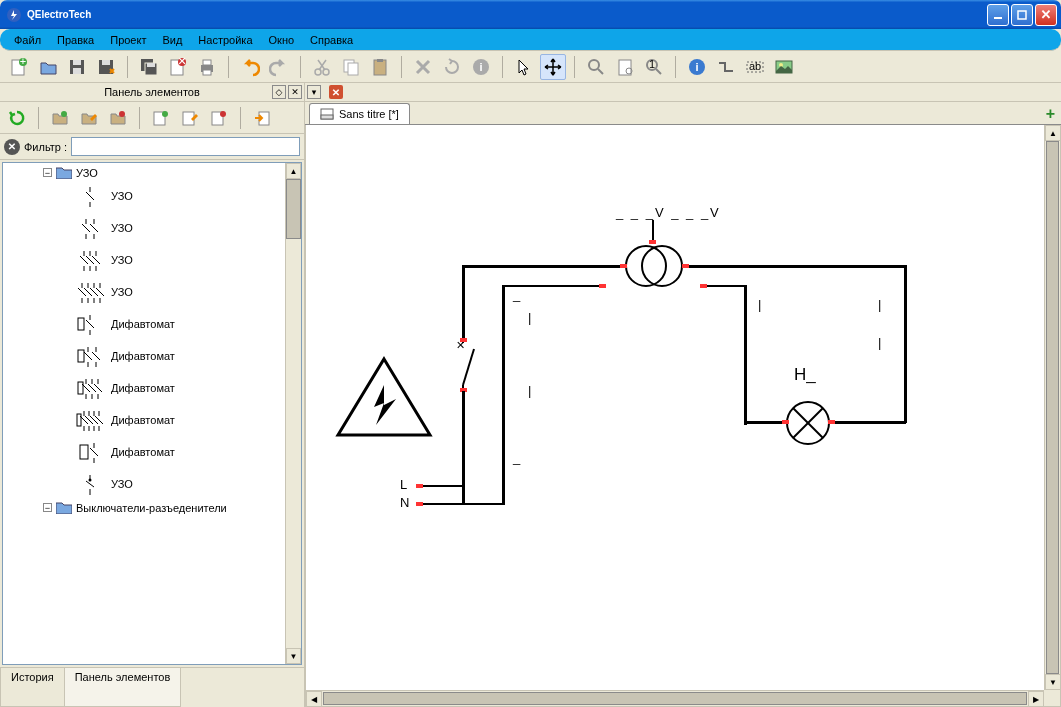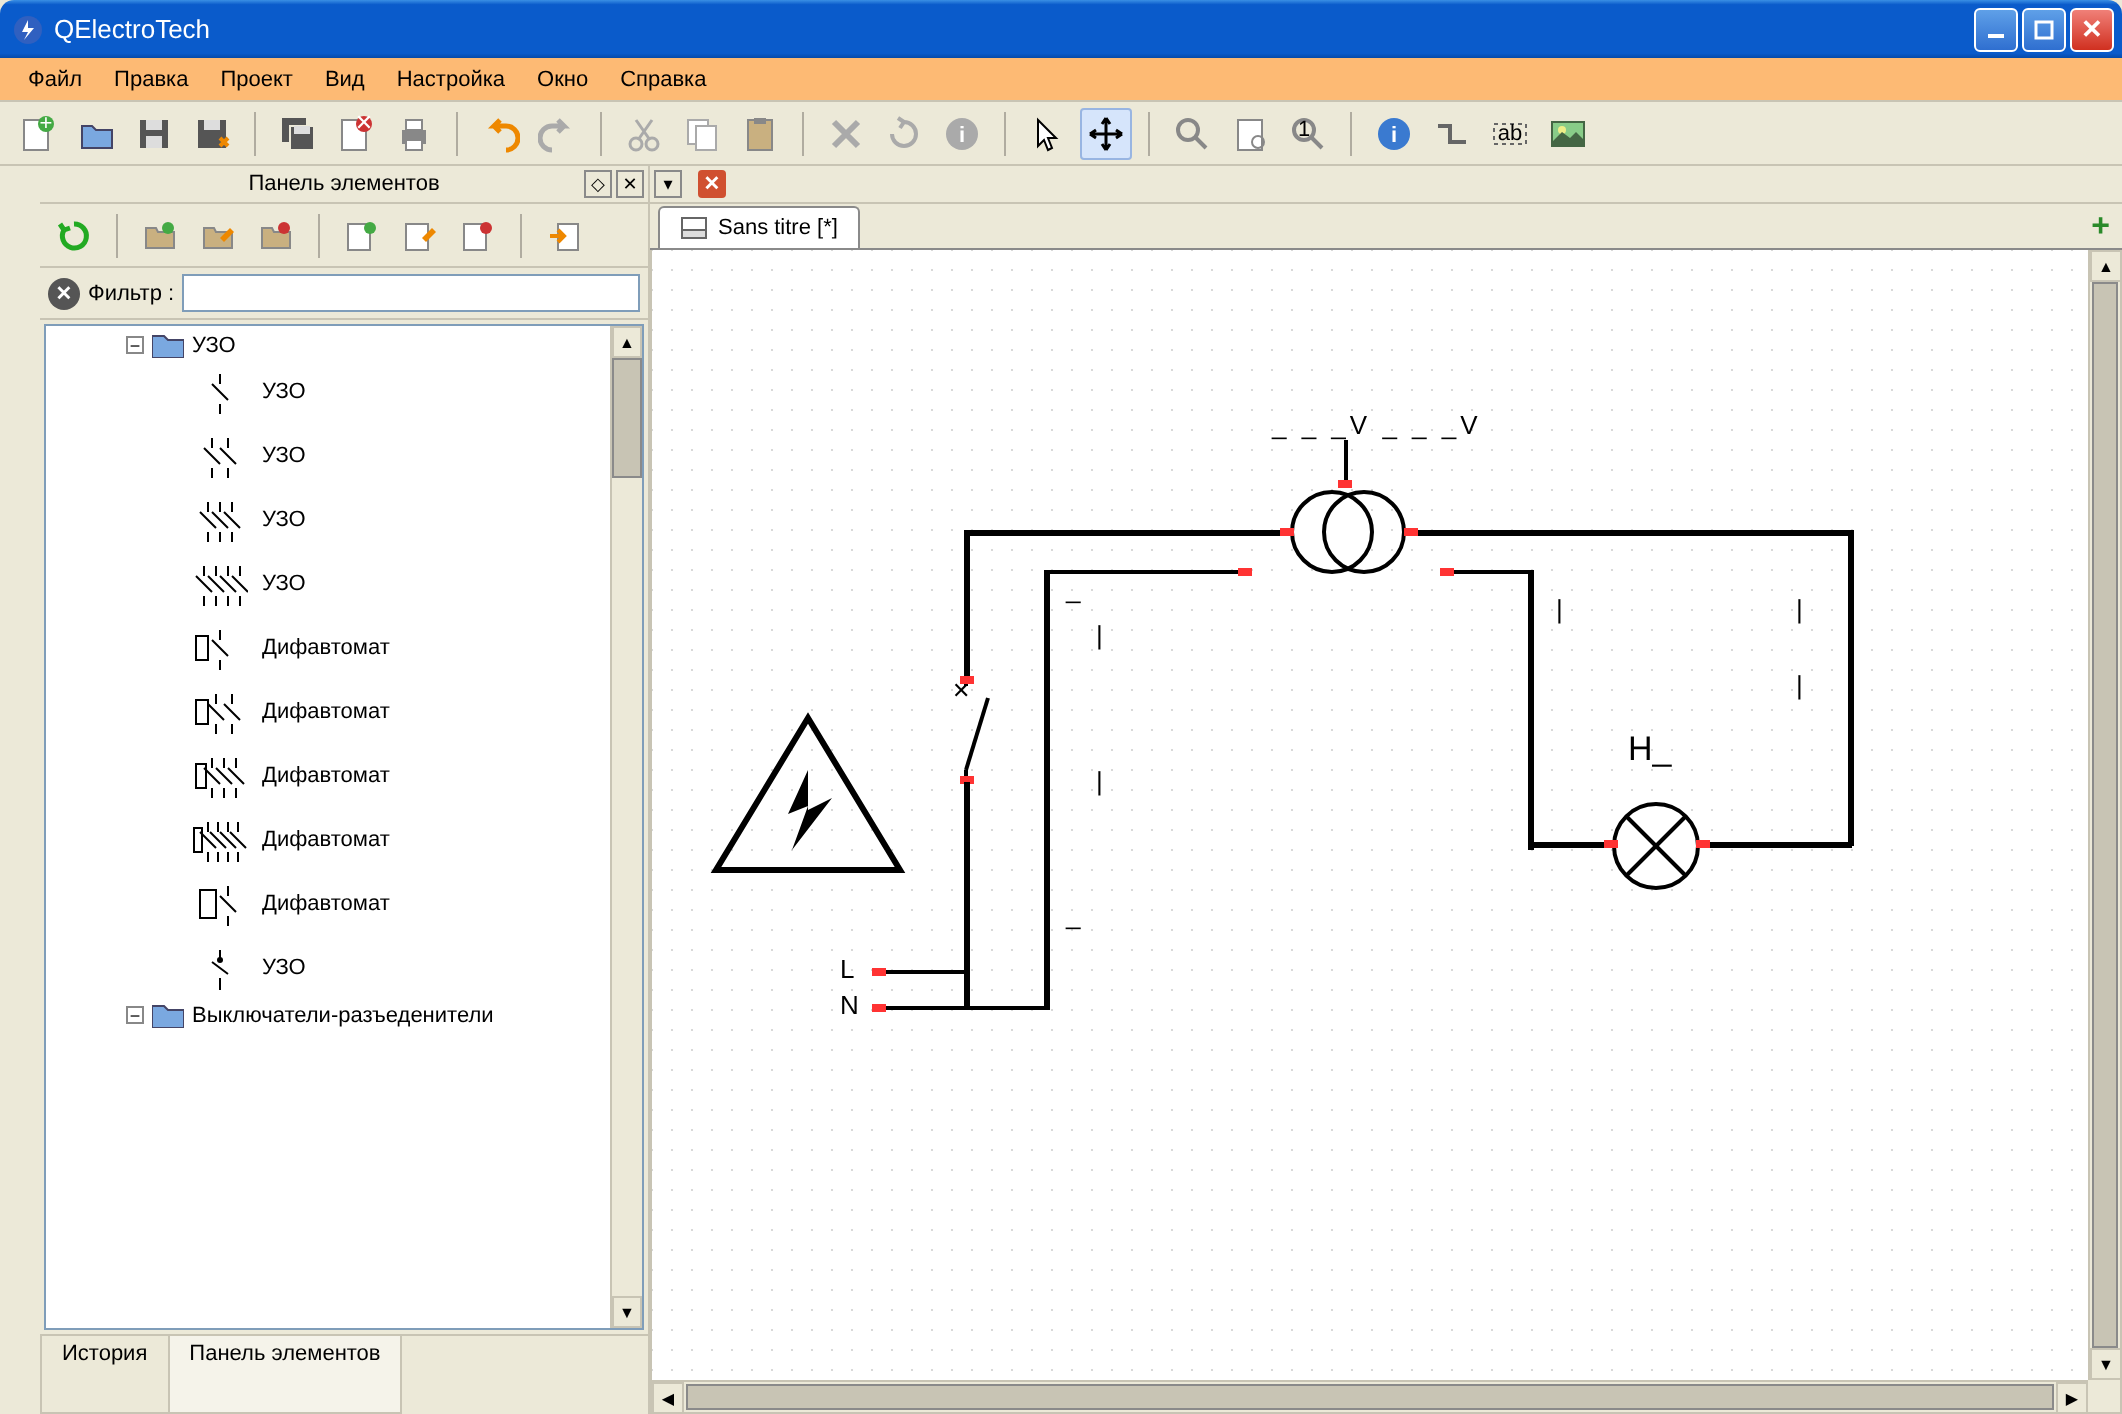--- a/index.html
+++ b/index.html
@@ -6,36 +6,36 @@
   body { background: #ece9d8; width: 1061px; height: 707px; overflow: hidden; }
 
   
   .titlebar {
     height: 29px;
     background: linear-gradient(to bottom,#3a8fe4 0%,#0a5bcb 8%,#0a5bcb 92%,#064aa8 100%);
     display: flex; align-items: center; padding: 0 4px 0 6px;
     border-radius: 7px 7px 0 0;
   }
   .title-icon { width:16px;height:16px;margin-right:5px;display:flex;align-items:center;justify-content:center; }
-  .title-txt { color:#fff; font-weight:normal; font-size:13px; flex:1; }
+  .title-txt { color:#fff; font-weight:bold; font-size:10px; flex:1; }
   .tbtn { width:22px;height:22px;margin-left:2px;border:1px solid #fff;border-radius:3px;display:flex;align-items:center;justify-content:center;color:#fff;font-weight:bold;font-size:13px; }
   .tbtn.min,.tbtn.max{background:linear-gradient(to bottom,#5fa0e8,#2f6fd0);}
   .tbtn.close{background:linear-gradient(to bottom,#f08078,#d03020);}
 
   
-  .menubar{height:22px;background:#fdba74;display:flex;align-items:center;padding:0 6px;border-bottom:1px solid #c8c4b4;}
+  .menubar{height:22px;background:#0ea5e9;display:flex;align-items:center;padding:0 6px;border-bottom:1px solid #c8c4b4;border-radius:10px;}
   .menubar span{padding:3px 8px;cursor:default;}
 
   
   .toolbar{background:#ece9d8;border-bottom:1px solid #c8c4b4;display:flex;align-items:center;padding:2px 6px;gap:3px;}
   .tbicon{width:26px;height:26px;display:flex;align-items:center;justify-content:center;border:1px solid transparent;border-radius:2px;}
   .tbsep{width:1px;height:22px;background:#b0aca0;margin:0 5px;}
 
   
-  .main{display:flex;height:calc(707px - 29px - 22px - 32px);margin-left:20px;}
+  .main{display:flex;height:calc(707px - 29px - 22px - 32px);}
 
   
   .left{width:305px;display:flex;flex-direction:column;border-right:1px solid #c8c4b4;}
   .panel-hdr{height:19px;display:flex;align-items:center;justify-content:flex-end;position:relative;background:#ece9d8;border-bottom:1px solid #c8c4b4;padding:0 2px;}
   .panel-hdr .title{position:absolute;left:0;right:0;text-align:center;font-size:11px;}
   .hdr-btn{width:14px;height:14px;border:1px solid #8a8a8a;margin-left:2px;display:flex;align-items:center;justify-content:center;font-size:9px;background:#ece9d8;z-index:1;}
   .left-tbar{height:32px;display:flex;align-items:center;padding:2px 4px;gap:3px;border-bottom:1px solid #c8c4b4;}
   .filter{height:26px;display:flex;align-items:center;padding:2px 4px;gap:4px;border-bottom:1px solid #c8c4b4;}
   .filter input{flex:1;height:19px;border:1px solid #7f9db9;background:#fff;padding:0 3px;}
   .tree{flex:1;background:#fff;border:1px solid #7f9db9;margin:2px;overflow-y:auto;overflow-x:hidden;position:relative;}

